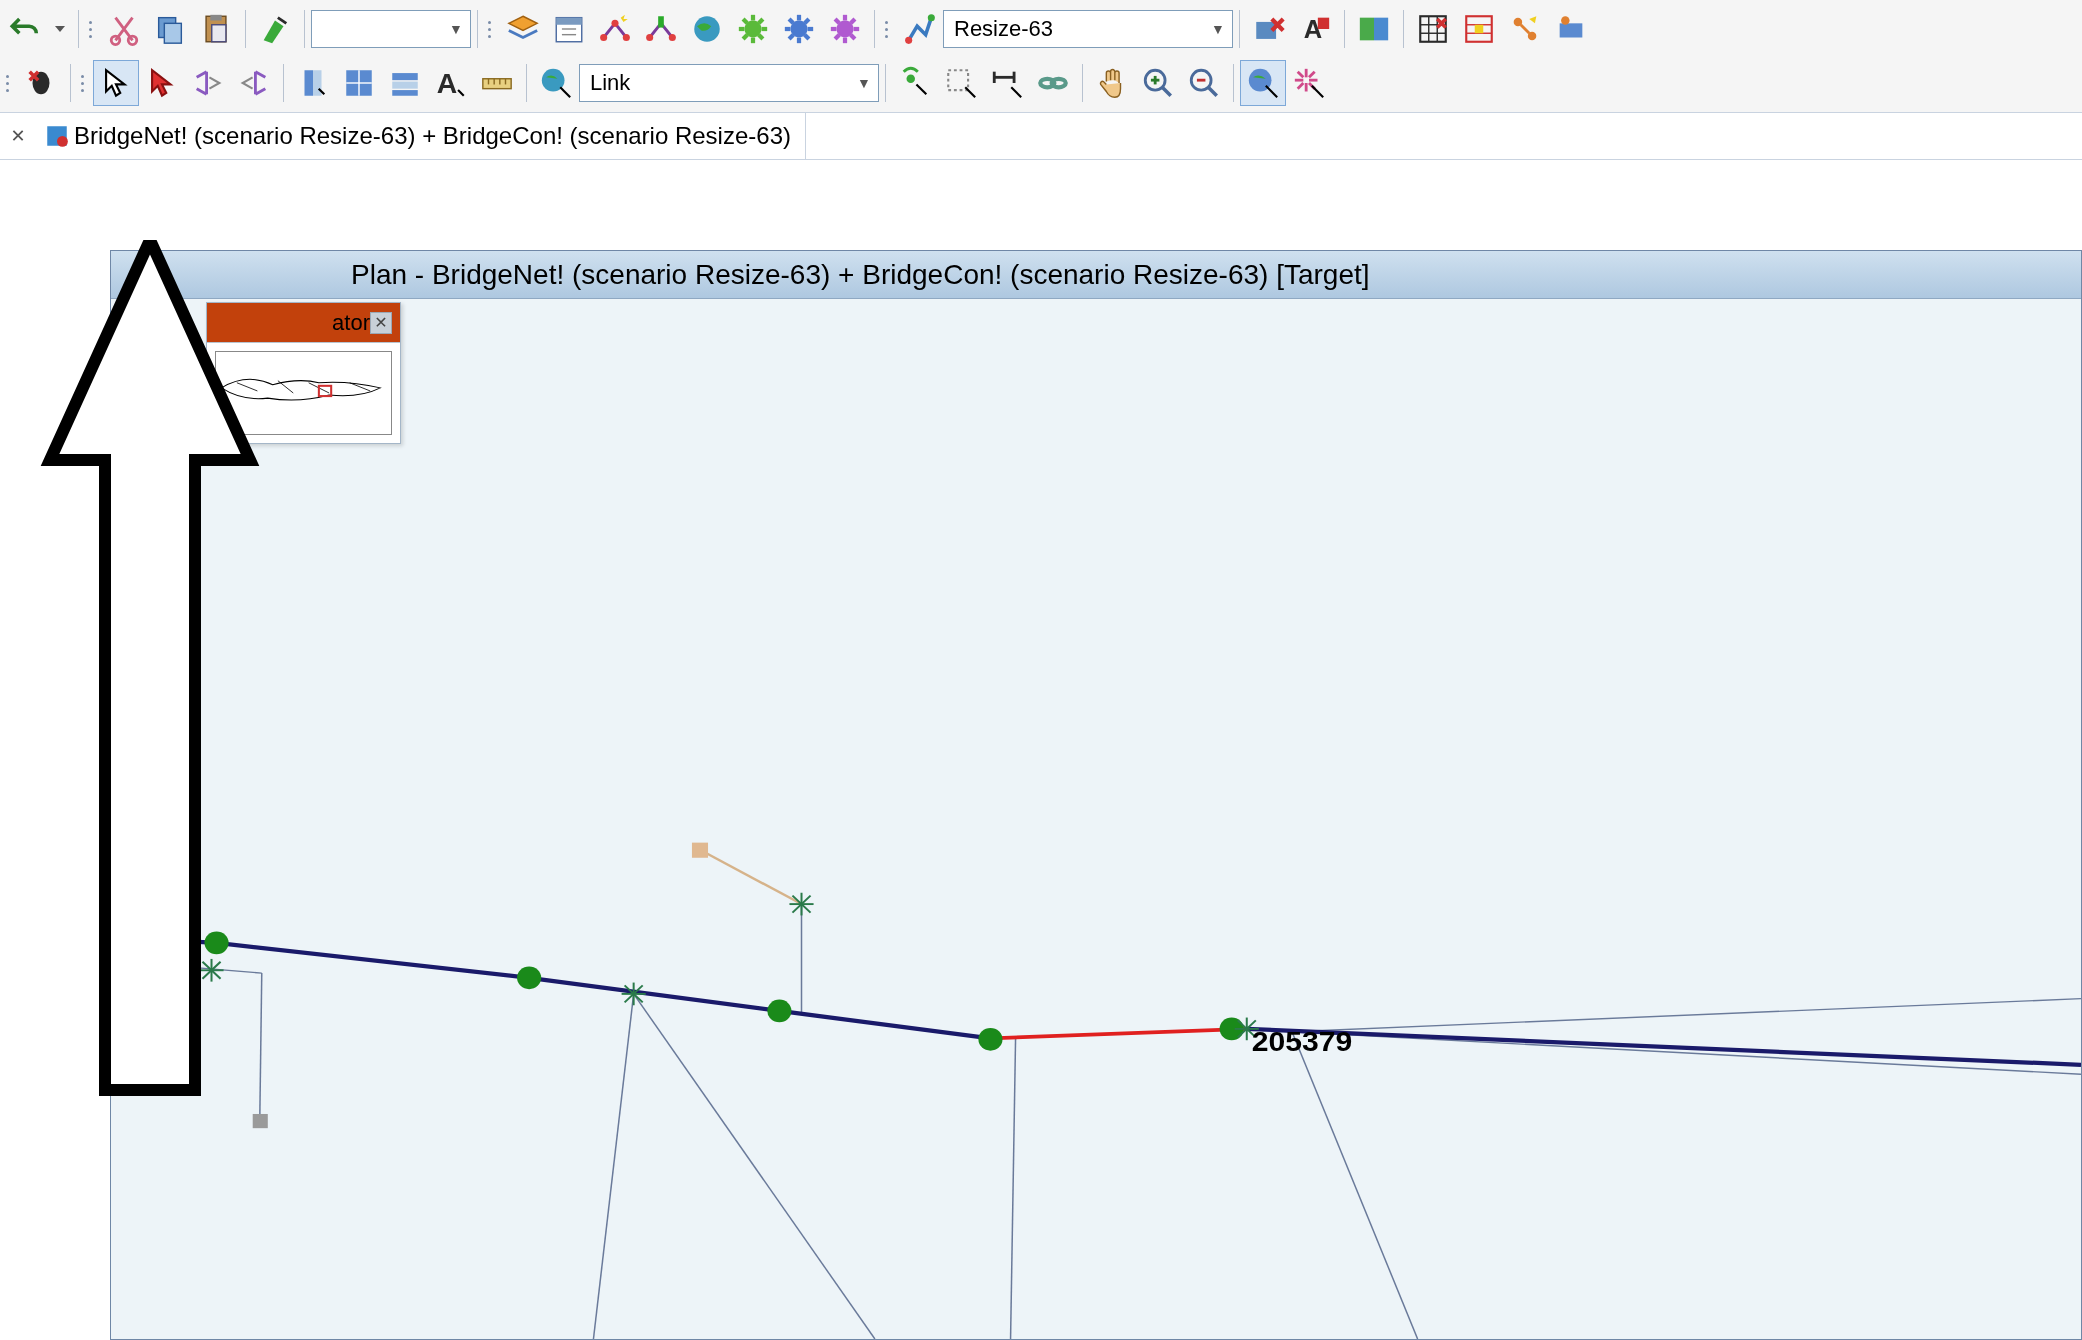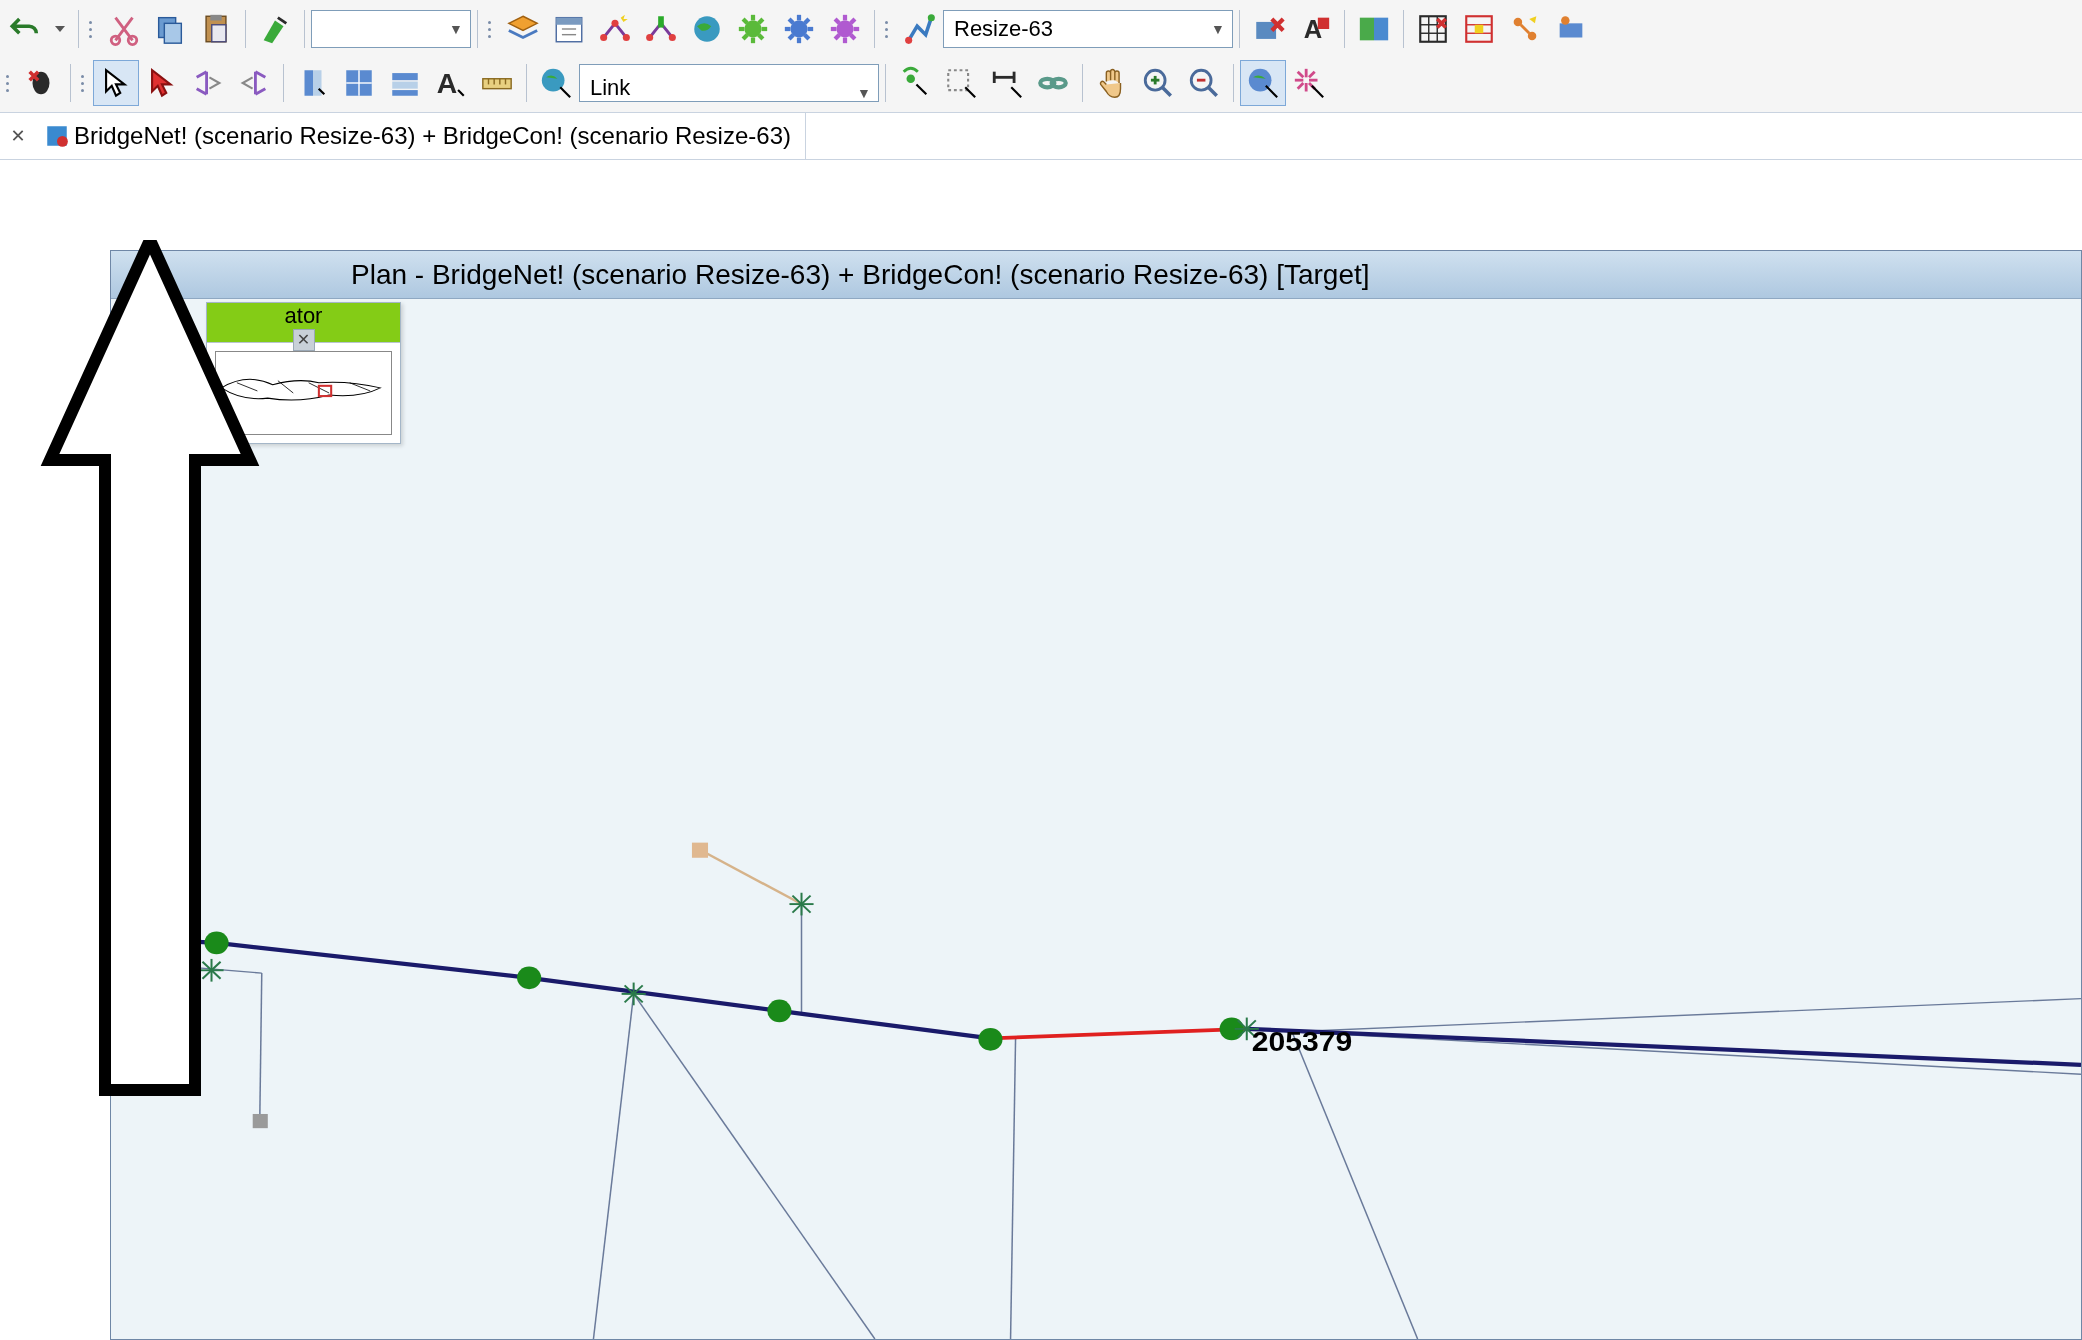--- a/index.html
+++ b/index.html
@@ -71,21 +71,21 @@
   }
   .tb-combo .val { flex: 1; padding: 0 6px; }
   .tb-combo .dd {
     width: 20px;
     text-align: center;
     color: #555;
     font-size: 14px;
   }
   .combo-empty { width: 160px; }
   .combo-scenario { width: 290px; }
-  .combo-link { width: 300px; align-items: flex-end; }
+  .combo-link { width: 300px; }
 
   
   .tabstrip {
     display: flex;
     align-items: center;
     height: 48px;
     background: #fff;
     border-top: 1px solid #c9d3e0;
     border-bottom: 1px solid #c9d3e0;
     padding-left: 6px;
@@ -150,26 +150,25 @@
     top: 3px;
     width: 195px;
     border: 1px solid #a4b6c8;
     background: #fafafa;
     box-shadow: 2px 2px 4px rgba(0,0,0,0.15);
   }
   .nav-title {
     height: 40px;
     display: flex;
     align-items: center;
-    justify-content: flex-start;
+    justify-content: flex-end;
     padding: 0 8px;
-    background: #84cc16;
+    background: #c2410c;
     border-bottom: 1px solid #b8c4d0;
     font-size: 22px;
-    flex-direction: column;
   }
   .nav-close {
     width: 22px; height: 22px;
     background: #c8d0d8;
     color: #444;
     font-size: 16px;
     line-height: 20px;
     text-align: center;
     border: 1px solid #9aa8b6;
     cursor: pointer;

